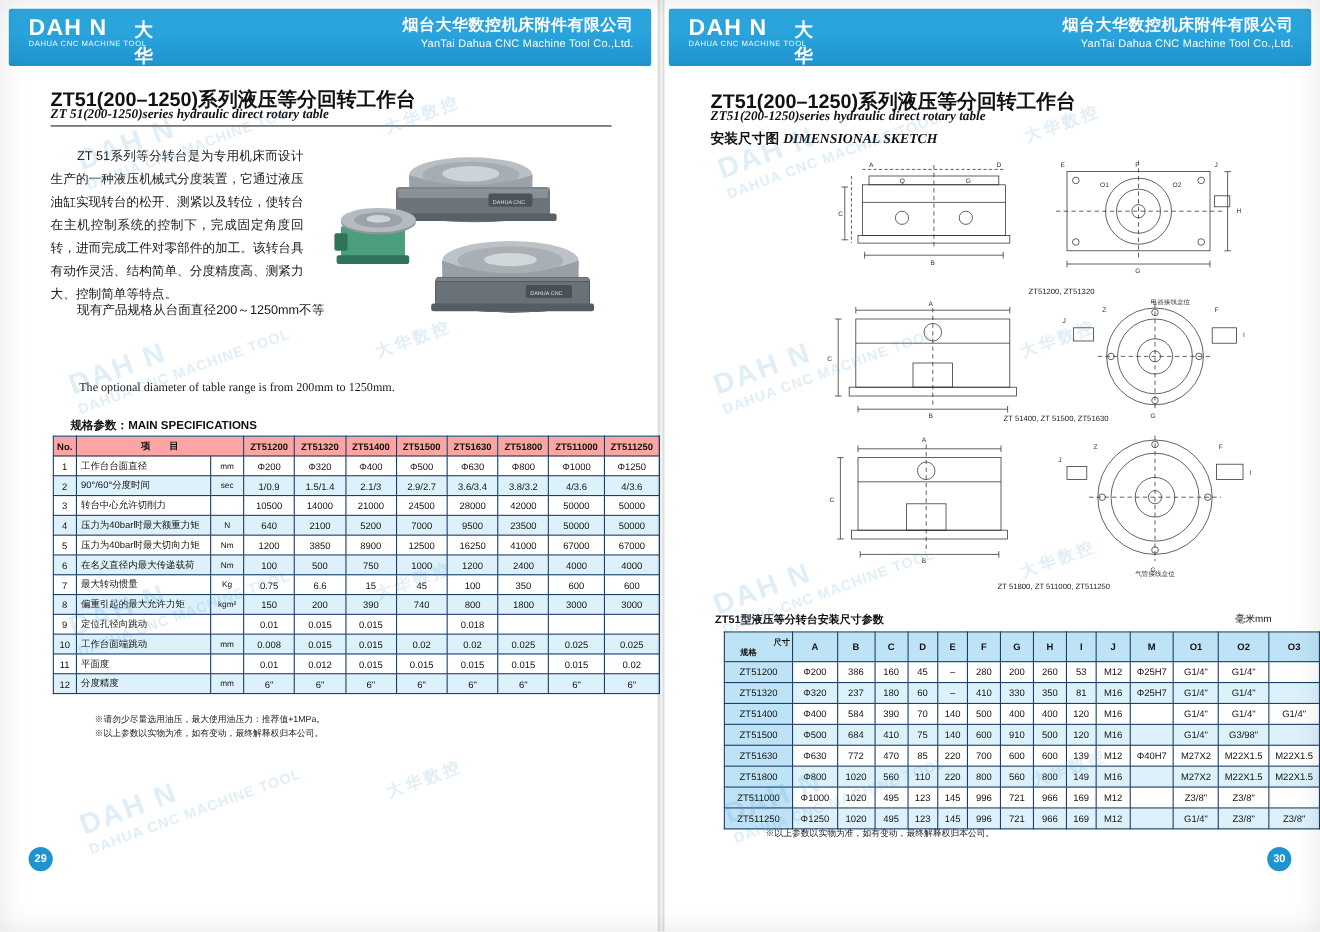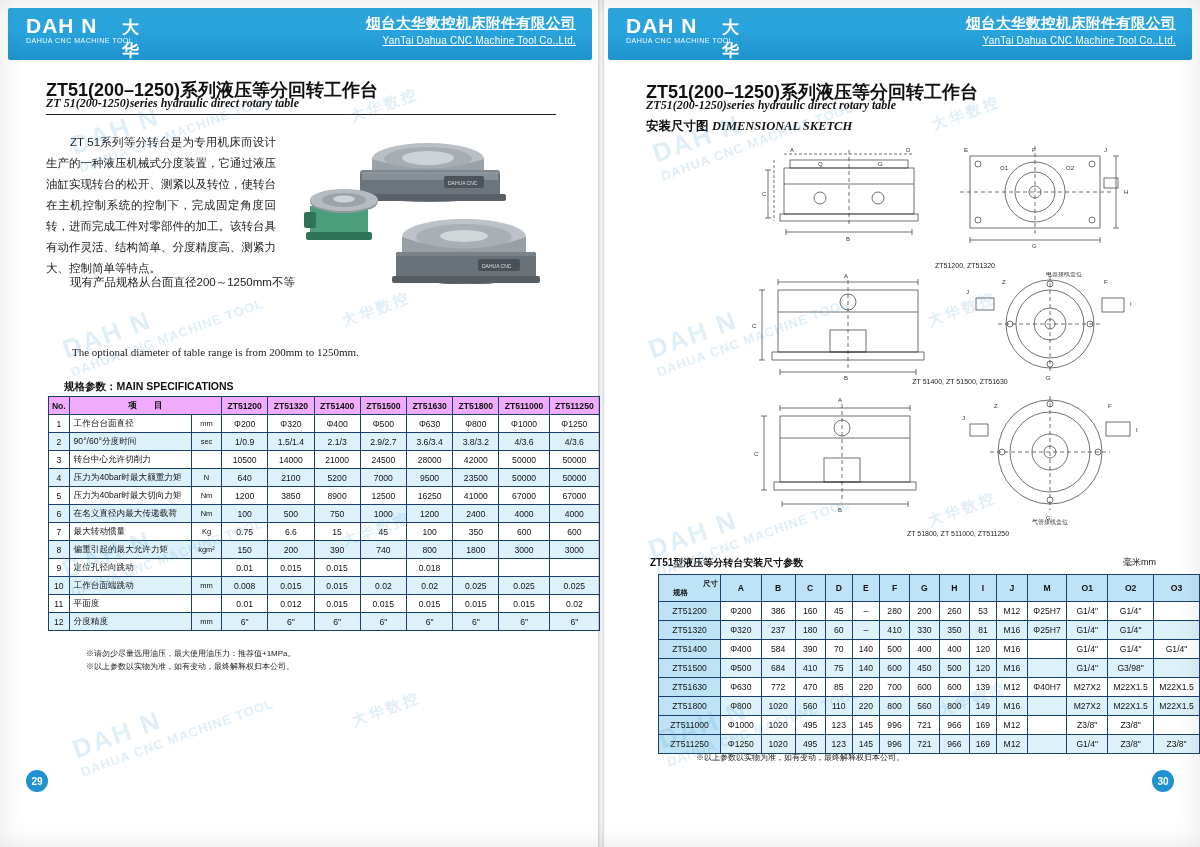--- a/index.html
+++ b/index.html
@@ -14,21 +14,21 @@
 
   
   .band{position:absolute;top:8px;height:52px;left:8px;right:8px;
         background:linear-gradient(to bottom,#2ea7dd 0%,#29a3dc 45%,#1f93cf 100%);
         border-radius:2px;}
   .band-inner{position:relative;height:100%;}
   .logo{position:absolute;left:18px;top:7px;color:#fff;}
   .logo .dah{font-weight:bold;font-size:21px;letter-spacing:1px;line-height:21px;font-family:"Liberation Sans",sans-serif;}
   .logo .sub{font-size:7px;letter-spacing:.5px;line-height:9px;opacity:.95;}
   .logo .cn{position:absolute;left:96px;top:1px;font-size:17px;font-weight:bold;letter-spacing:1px;}
-  .company{position:absolute;right:16px;top:6px;text-align:right;color:#fff;text-decoration:underline;}
+  .company{position:absolute;right:16px;top:6px;text-align:right;color:#fff;}
   .company .cn{font-size:14.5px;font-weight:bold;letter-spacing:.5px;line-height:19px;}
   .company .en{font-size:10px;letter-spacing:.2px;line-height:15px;}
 
   
   .title-cn{position:absolute;font-size:18px;font-weight:bold;color:#111;}
   .title-en{position:absolute;font-size:12px;font-weight:bold;font-style:italic;color:#111;font-family:"Liberation Serif",serif;}
   .title-en2{position:absolute;font-size:12.5px;font-weight:bold;color:#111;}
   .title-en2 i{font-style:italic;font-family:"Liberation Serif",serif;}
   .rule{position:absolute;height:1px;background:#222;}
 
@@ -37,21 +37,21 @@
   .para-en{position:absolute;font-size:11px;line-height:19px;color:#1a1a1a;font-family:"Liberation Serif",serif;text-align:justify;}
 
   
   .photo{position:absolute;}
 
   
   table{border-collapse:collapse;}
   .spec{position:absolute;font-size:8.6px;color:#111;}
   .spec td,.spec th{border:1px solid #1b3f6b;padding:0;height:17px;text-align:center;
        font-weight:normal;white-space:nowrap;}
-  .spec .hd{background:#f0abfc;font-weight:bold;margin-left:47px;}
+  .spec .hd{background:#fca5a5;font-weight:bold;margin-left:47px;}
   .spec .alt{background:#ddf1fb;}
   .spec .lbl{text-align:left;padding-left:4px;}
   .spec .unit{font-size:7.5px;}
   .note{position:absolute;font-size:8px;color:#222;line-height:12px;margin-left:38px;}
 
   .dims{position:absolute;font-size:8.6px;color:#111;}
   .dims td,.dims th{border:1px solid #1b3f6b;padding:0 2px;height:18px;text-align:center;font-weight:normal;white-space:nowrap;}
   .dims .hd{background:#bfe3f6;font-weight:bold;}
   .dims .alt{background:#ddf1fb;}
 
@@ -572,21 +572,21 @@
             <td>G1/4"</td>
           </tr>
           <tr class="alt">
             <td class="hd" style="font-weight:normal">ZT51500</td>
             <td>Φ500</td>
             <td>684</td>
             <td>410</td>
             <td>75</td>
             <td>140</td>
             <td>600</td>
-            <td>450</td>
+            <td>910</td>
             <td>500</td>
             <td>120</td>
             <td>M16</td>
             <td></td>
             <td>G1/4"</td>
             <td>G3/98"</td>
             <td></td>
           </tr>
           <tr>
             <td class="hd" style="font-weight:normal">ZT51630</td>

